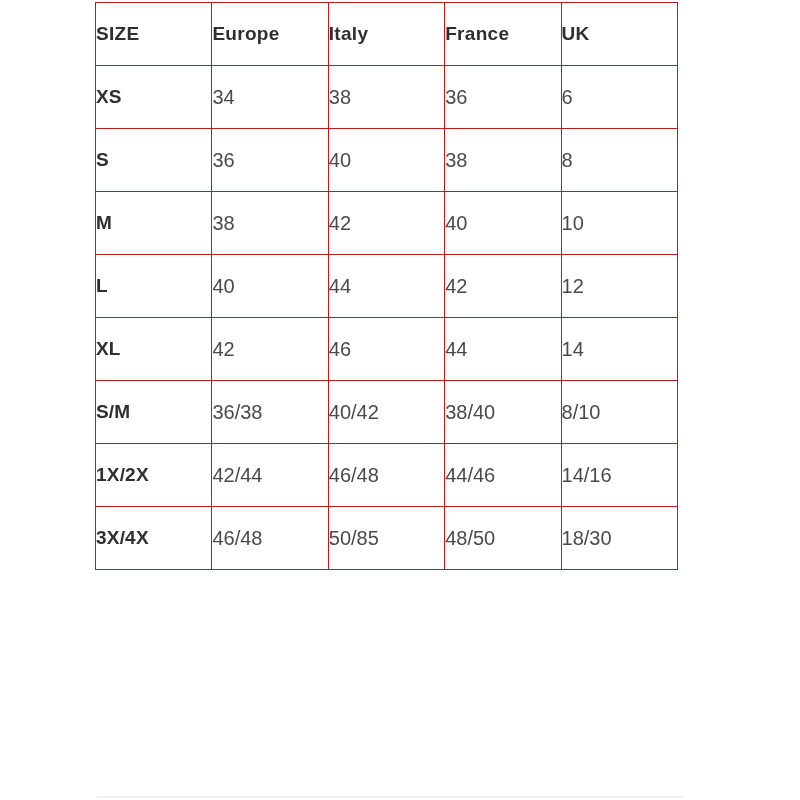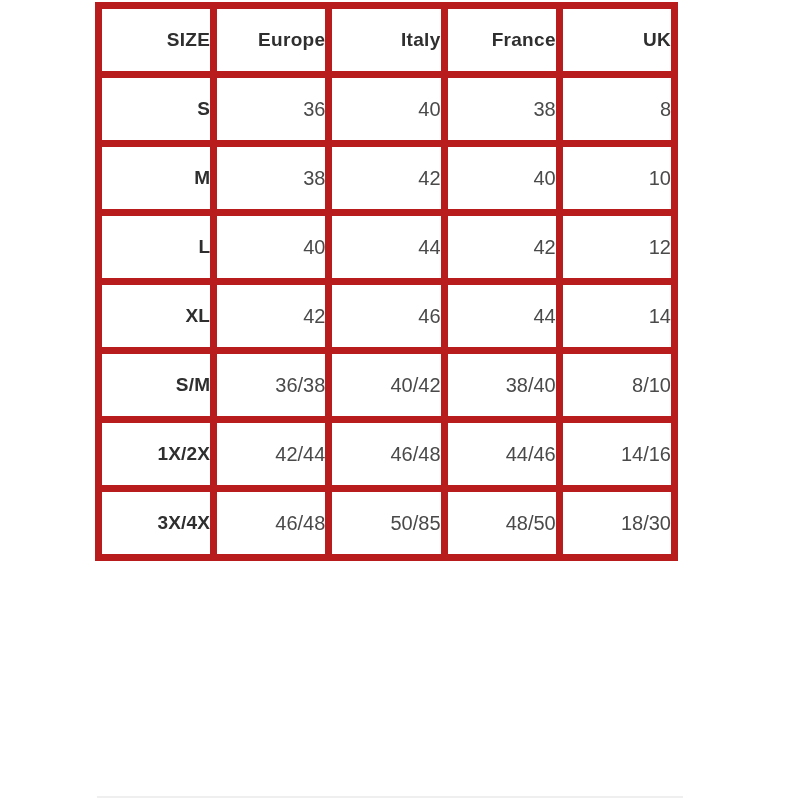--- a/index.html
+++ b/index.html
@@ -20,23 +20,23 @@
     left: 95px;
     width: 583px;
     border-collapse: collapse;
     table-layout: fixed;
     background: #ffffff;
   }
   table.size-table.main { top: 2px; }
   table.size-table.special { top: 663px; }
   .size-table th,
   .size-table td {
-    border: 7px solid #b91c1c;
+    border: 1px solid #b91c1c;
     height: 62px;
-    text-align: right;
+    text-align: left;
     vertical-align: middle;
     padding: 0;
     white-space: nowrap;
   }
   .size-table thead th {
     font-size: 19px;
     font-weight: 700;
     color: #2f2f2f;
     letter-spacing: 0.3px;
   }
@@ -69,20 +69,27 @@
     <thead>
       <tr>
         <th>SIZE</th>
         <th>Europe</th>
         <th>Italy</th>
         <th>France</th>
         <th>UK</th>
       </tr>
     </thead>
     <tbody>
+        <tr>
+          <th>XS</th>
+          <td>34</td>
+          <td>38</td>
+          <td>36</td>
+          <td>6</td>
+        </tr>
         <tr>
           <th>S</th>
           <td>36</td>
           <td>40</td>
           <td>38</td>
           <td>8</td>
         </tr>
         <tr>
           <th>M</th>
           <td>38</td>

